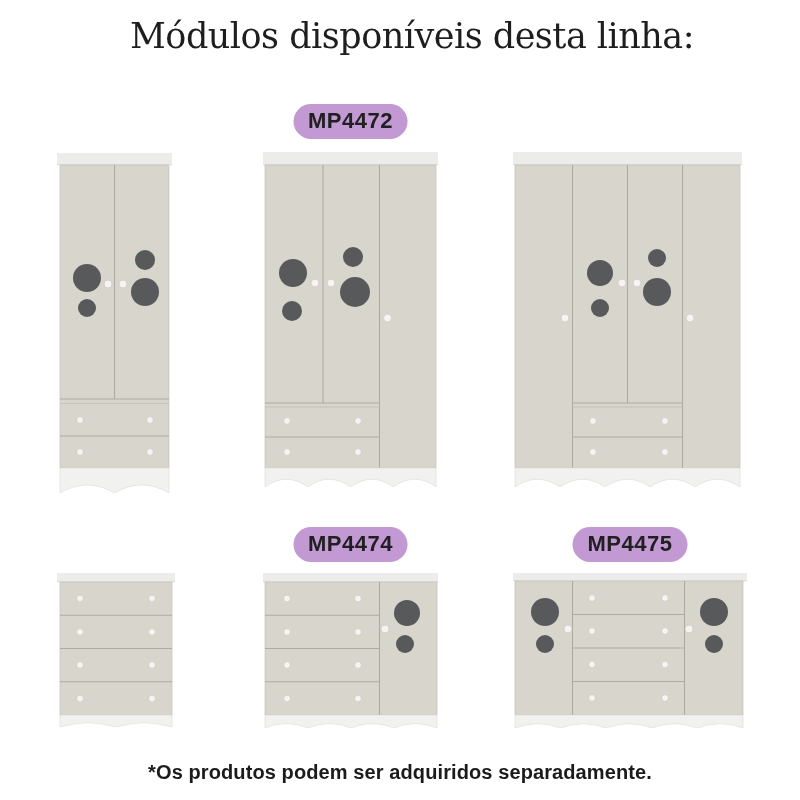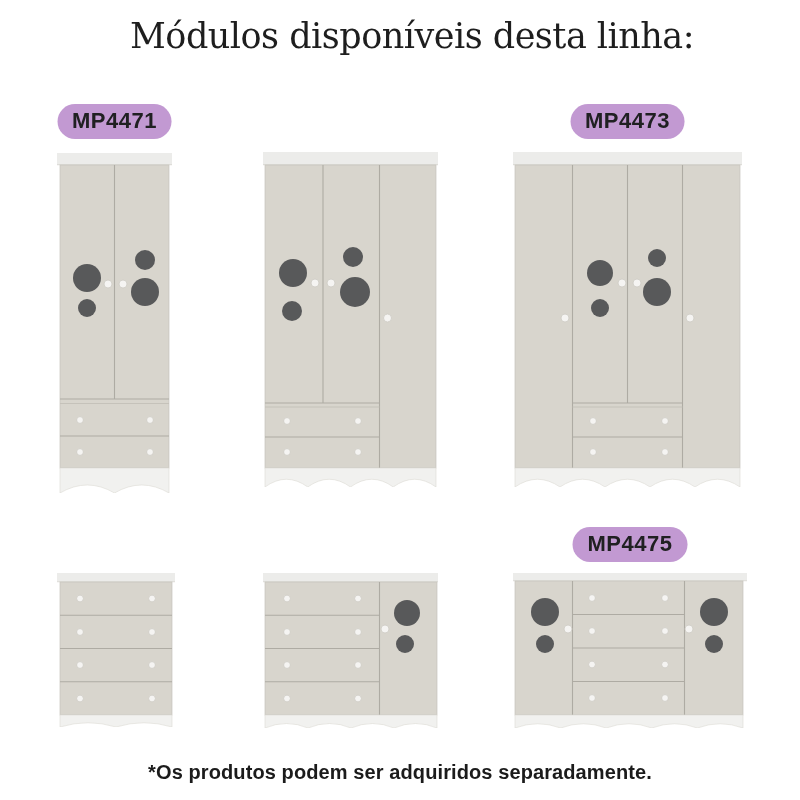--- a/index.html
+++ b/index.html
@@ -60,21 +60,20 @@
   }
 </style>
 </head>
 <body>
 
 <div class="canvas">
 
   <h1 class="page-title">Módulos disponíveis desta linha:</h1>
 
   <div class="module m1">
-    <div class="badge">MP4471</div>
     <svg class="illus" viewBox="0 0 115 343" width="115" height="343">
       <g>
         <rect class="band" x="0" y="3" width="115" height="12"></rect>
         <rect class="band-edge" x="0" y="14.3" width="115" height="0.9"></rect>
       </g>
       <rect class="fbody" x="3" y="15" width="109" height="303"></rect>
       <g>
         <line class="div" x1="57.5" y1="15" x2="57.5" y2="249"></line>
         <line class="div" x1="3" y1="249" x2="112" y2="249"></line>
         <line class="soft" x1="3" y1="253.5" x2="112" y2="253.5"></line>
@@ -92,20 +91,21 @@
         <circle class="knob" cx="23" cy="270" r="3.4"></circle>
         <circle class="knob" cx="93" cy="270" r="3.4"></circle>
         <circle class="knob" cx="23" cy="302" r="3.4"></circle>
         <circle class="knob" cx="93" cy="302" r="3.4"></circle>
       </g>
       <path class="base" d="M3,318 H112 V343 Q84.8,327 57.5,343 Q30.3,327 3,343 Z"></path>
     </svg>
   </div>
 
   <div class="module m2">
+    <div class="badge">MP4472</div>
     <svg class="illus" viewBox="0 0 175 337" width="175" height="337">
       <g>
         <rect class="band" x="0" y="2" width="175" height="13"></rect>
         <rect class="band-edge" x="0" y="14.3" width="175" height="0.9"></rect>
       </g>
       <rect class="fbody" x="2" y="15" width="171" height="303"></rect>
       <g>
         <line class="div" x1="60" y1="15" x2="60" y2="253"></line>
         <line class="div" x1="116.5" y1="15" x2="116.5" y2="318"></line>
         <line class="div" x1="2" y1="253" x2="116.5" y2="253"></line>
@@ -125,21 +125,20 @@
         <circle class="knob" cx="24" cy="271" r="3.4"></circle>
         <circle class="knob" cx="95" cy="271" r="3.4"></circle>
         <circle class="knob" cx="24" cy="302" r="3.4"></circle>
         <circle class="knob" cx="95" cy="302" r="3.4"></circle>
       </g>
       <path class="base" d="M2,318 H173 V337 Q151.6,321.5 130.25,337 Q108.9,321.5 87.5,337 Q66.1,321.5 44.75,337 Q23.4,321.5 2,337 Z"></path>
     </svg>
   </div>
 
   <div class="module m3">
-    <div class="badge">MP4473</div>
     <svg class="illus" viewBox="0 0 229 337" width="229" height="337">
       <g>
         <rect class="band" x="0" y="2" width="229" height="13"></rect>
         <rect class="band-edge" x="0" y="14.3" width="229" height="0.9"></rect>
       </g>
       <rect class="fbody" x="2" y="15" width="225" height="303"></rect>
       <g>
         <line class="div" x1="59.5" y1="15" x2="59.5" y2="318"></line>
         <line class="div" x1="114.5" y1="15" x2="114.5" y2="253"></line>
         <line class="div" x1="169.5" y1="15" x2="169.5" y2="318"></line>
@@ -187,20 +186,21 @@
         <circle class="knob" cx="23" cy="92" r="3.4"></circle>
         <circle class="knob" cx="95" cy="92" r="3.4"></circle>
         <circle class="knob" cx="23" cy="125.5" r="3.4"></circle>
         <circle class="knob" cx="95" cy="125.5" r="3.4"></circle>
       </g>
       <path class="base" d="M3,142 H115 V154 Q87,145.5 59,154 Q31,145.5 3,154 Z"></path>
     </svg>
   </div>
 
   <div class="module m5">
+    <div class="badge">MP4474</div>
     <svg class="illus" viewBox="0 0 175 155" width="175" height="155">
       <g>
         <rect class="band" x="0" y="0" width="175" height="9"></rect>
         <rect class="band-edge" x="0" y="8.4" width="175" height="0.8"></rect>
       </g>
       <rect class="fbody" x="2" y="9" width="172" height="133"></rect>
       <g>
         <line class="div" x1="116.5" y1="9" x2="116.5" y2="142"></line>
         <line class="div" x1="2" y1="42.2" x2="116.5" y2="42.2"></line>
         <line class="div" x1="2" y1="75.5" x2="116.5" y2="75.5"></line>

